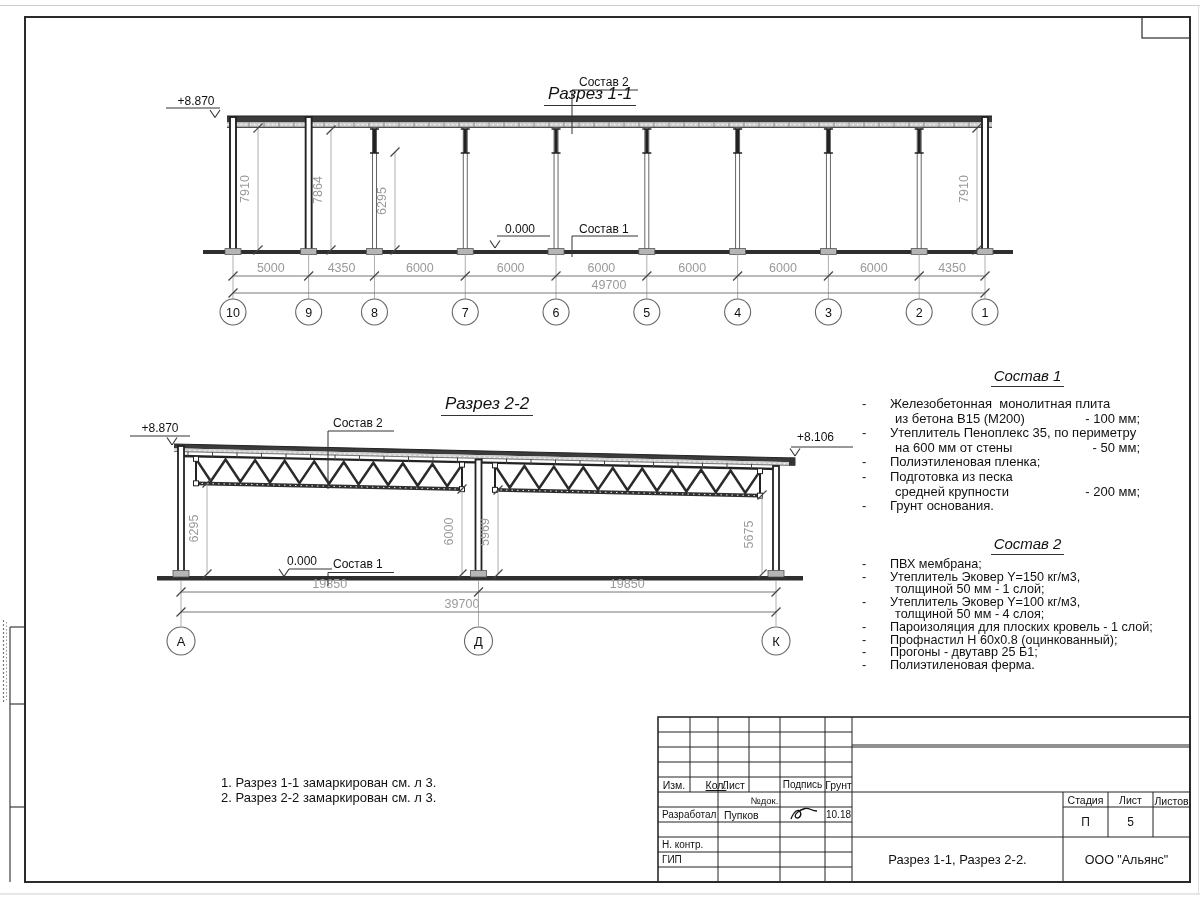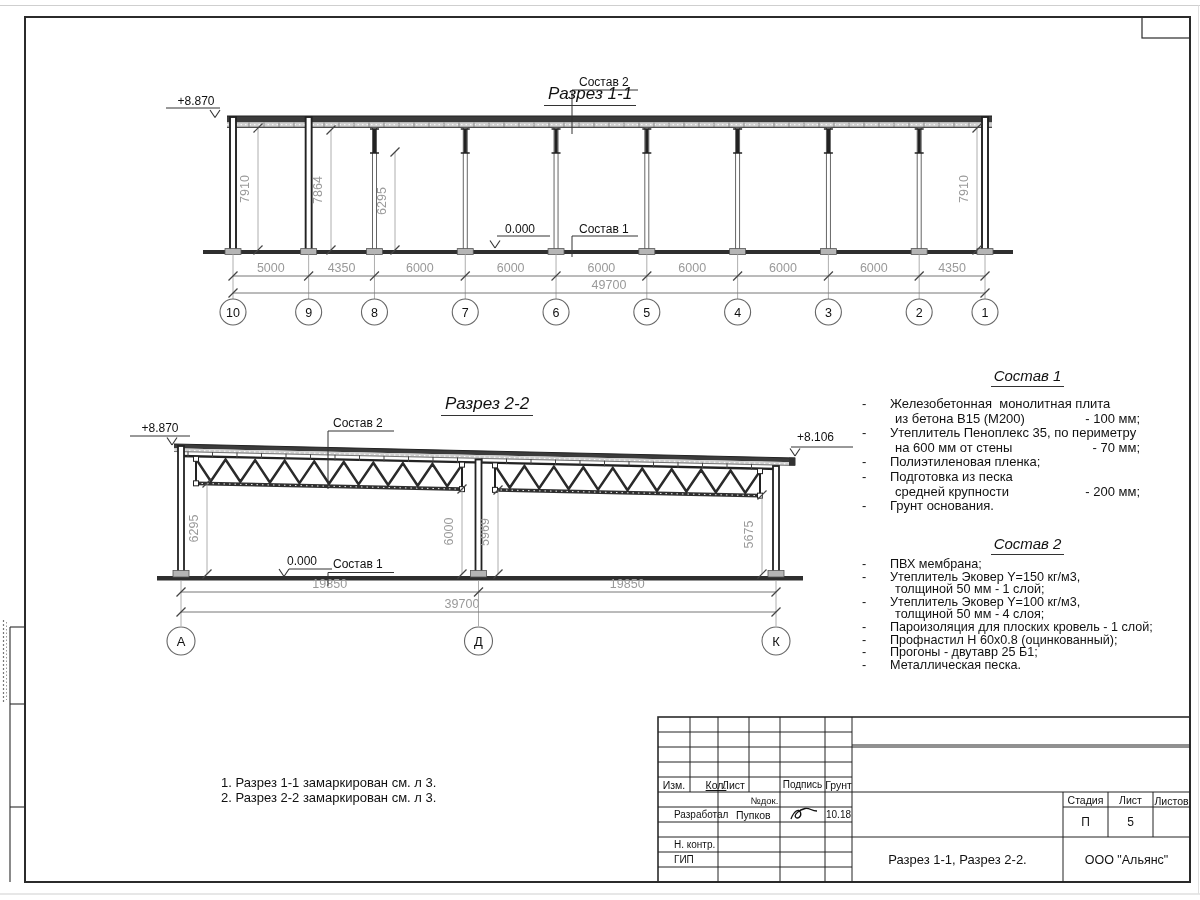--- a/index.html
+++ b/index.html
@@ -16,21 +16,21 @@
   .s-line{display:flex;}
   #composition1-list .s-line{line-height:14.6px;font-size:13px;}
   #composition2-list .s-line{line-height:12.6px;font-size:12.6px;}
   .s-dash{width:28px;flex:none;padding-left:2px;}
   .s-text{white-space:pre;}
   .s-val{margin-left:auto;padding-right:2px;white-space:pre;}
   .s-cont{padding-left:5px;}
   #notes{position:absolute;left:221px;top:776px;font-size:13px;line-height:14.8px;}
   .tb{position:absolute;display:flex;align-items:center;justify-content:center;
       font-size:10.5px;color:#111;white-space:nowrap;overflow:hidden;}
-  .tb-left{justify-content:flex-start;padding-left:16px;}
+  .tb-left{justify-content:flex-start;padding-left:4px;}
 </style>
 </head>
 <body>
 
 <div id="page">
   <svg id="dwg" width="1200" height="900">
       <g>
         <line x1="0" y1="5.5" x2="1200" y2="5.5" stroke="#cfcfcf" stroke-width="1.2"></line>
         <line x1="0" y1="894" x2="1200" y2="894" stroke="#cfcfcf" stroke-width="1.2"></line>
         <line x1="1198.5" y1="5.5" x2="1198.5" y2="894" stroke="#e0e0e0" stroke-width="1"></line>
@@ -397,21 +397,21 @@
         <span class="s-text s-cont">из бетона В15 (М200)</span>
         <span class="s-val">- 100 мм;</span>
       </div>
       <div class="s-line">
         <span class="s-dash">-</span>
         <span class="s-text">Утеплитель Пеноплекс 35, по периметру</span>
       </div>
       <div class="s-line">
         <span class="s-dash"></span>
         <span class="s-text s-cont">на 600 мм от стены</span>
-        <span class="s-val">- 70 мм;</span>
+        <span class="s-val">- 50 мм;</span>
       </div>
       <div class="s-line">
         <span class="s-dash">-</span>
         <span class="s-text">Полиэтиленовая пленка;</span>
       </div>
       <div class="s-line">
         <span class="s-dash">-</span>
         <span class="s-text">Подготовка из песка</span>
       </div>
       <div class="s-line">
@@ -454,21 +454,21 @@
       <div class="s-line">
         <span class="s-dash">-</span>
         <span class="s-text">Профнастил Н 60х0.8 (оцинкованный);</span>
       </div>
       <div class="s-line">
         <span class="s-dash">-</span>
         <span class="s-text">Прогоны - двутавр 25 Б1;</span>
       </div>
       <div class="s-line">
         <span class="s-dash">-</span>
-        <span class="s-text">Металлическая песка.</span>
+        <span class="s-text">Полиэтиленовая ферма.</span>
       </div>
     </div>
 
   <div id="notes">
       <div>1. Разрез 1-1 замаркирован см. л 3.</div>
       <div>2. Разрез 2-2 замаркирован см. л 3.</div>
     </div>
 
   <div class="tb" style="left:658px;top:777px;width:32px;height:15px;border-radius:7px;">Изм.</div>
   <div class="tb" style="left:692px;top:777px;width:48px;height:15px;text-decoration:underline;">Кол.</div>

